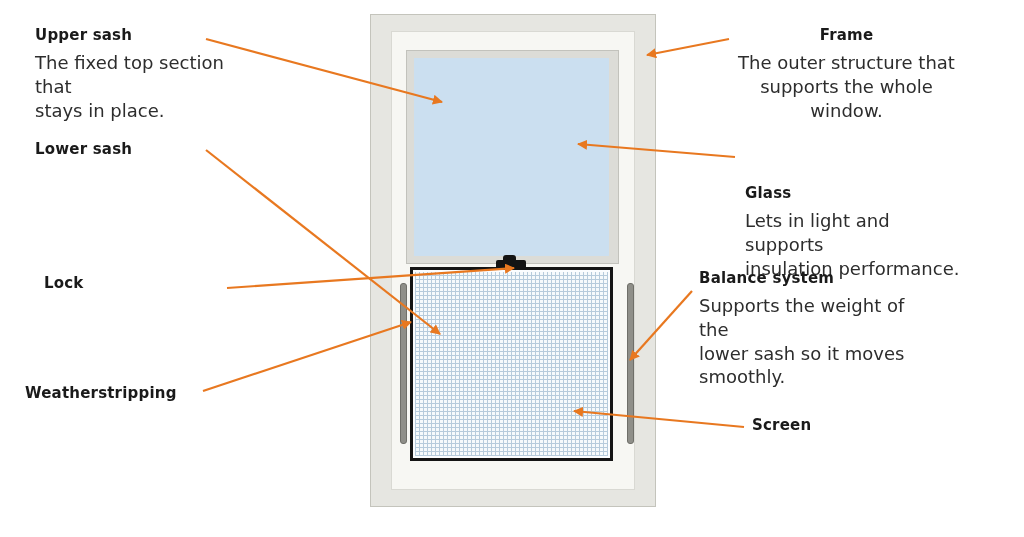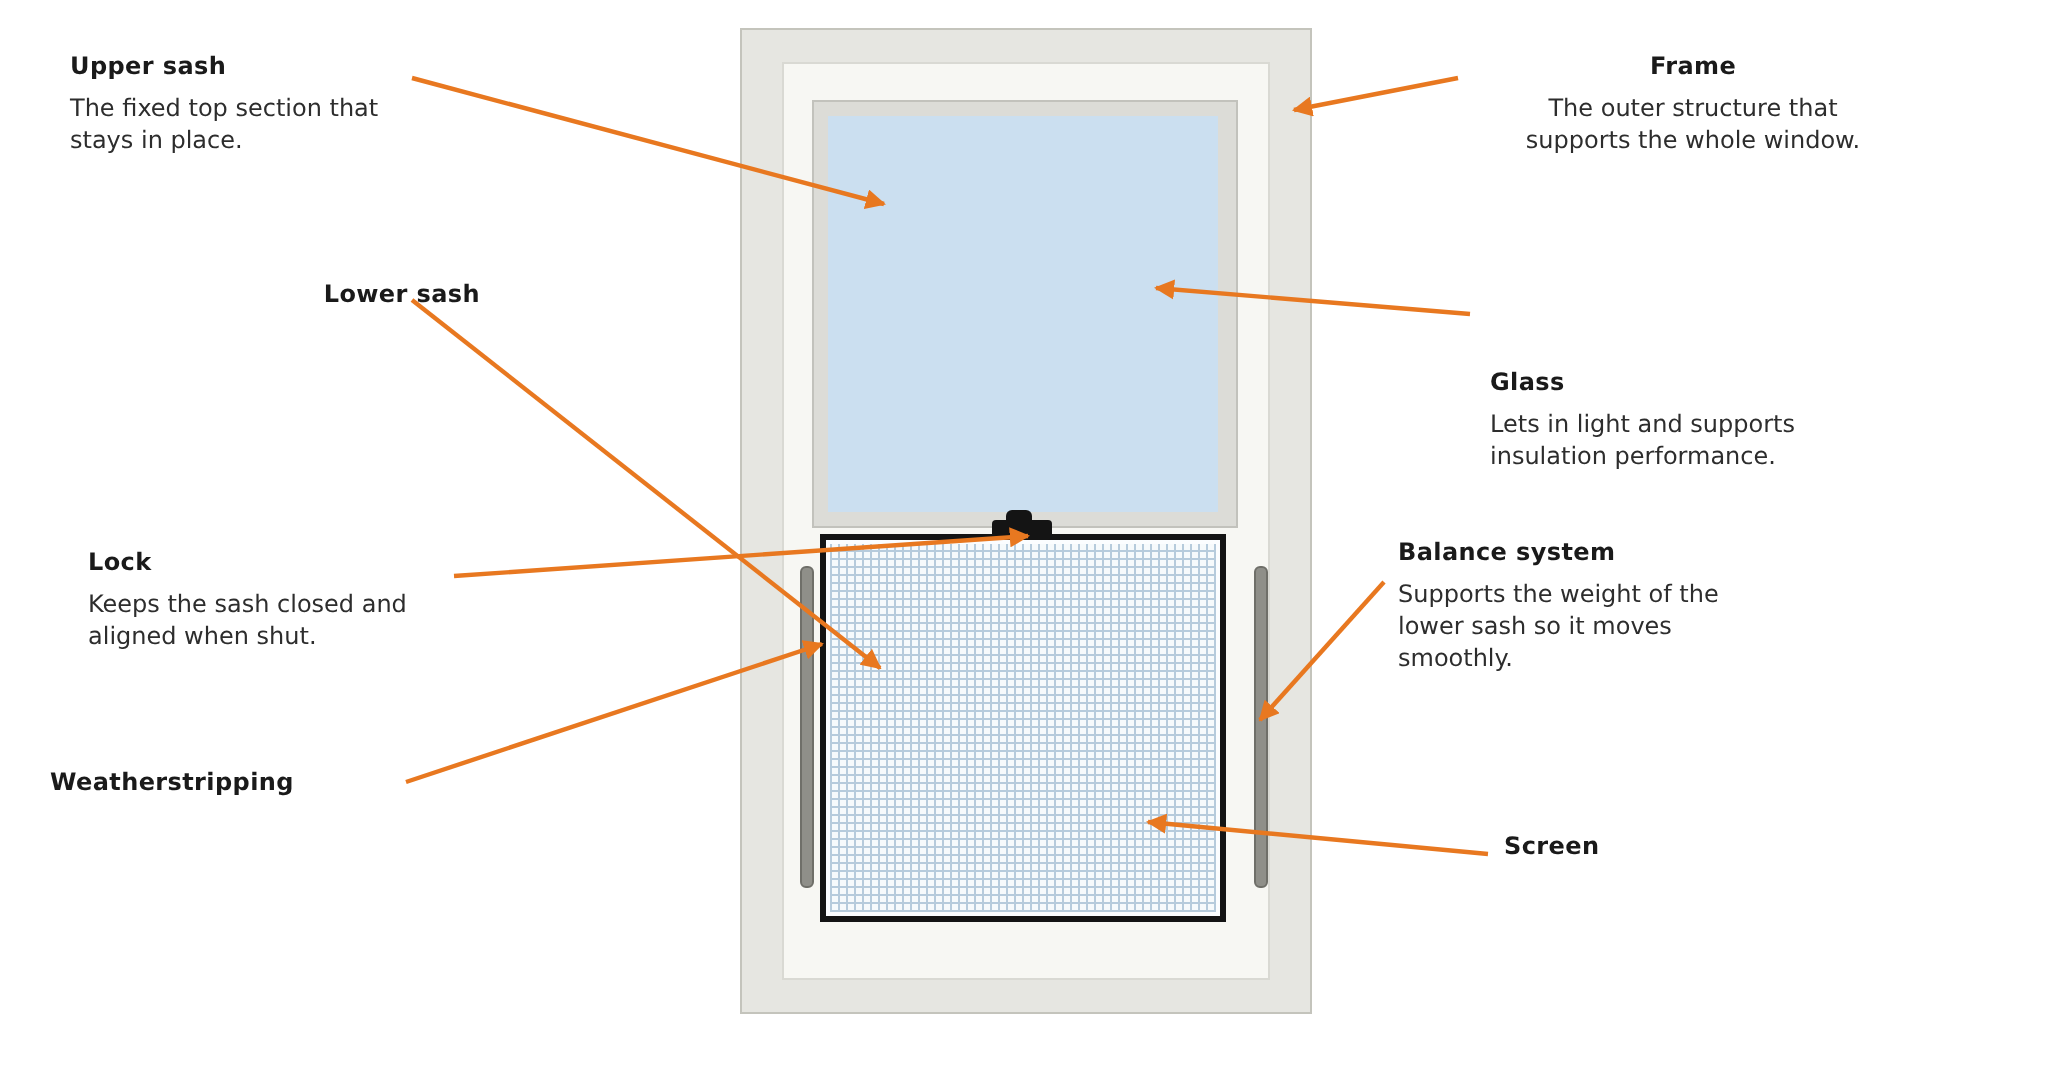--- a/index.html
+++ b/index.html
@@ -9,34 +9,34 @@
     font-family: "DejaVu Sans", "Liberation Sans", sans-serif;
     position: relative;
     overflow: hidden;
   }
   .abs { position: absolute; }
 
   
   .label { position: absolute; z-index: 4; }
   .label h2 {
     margin: 0 0 7px 0;
-    font-size: 12px;
+    font-size: 15px;
     font-weight: bold;
     color: #1a1a1a;
     letter-spacing: 0.2px;
   }
   .label p {
     margin: 0;
-    font-size: 12px;
+    font-size: 18px;
     line-height: 1.32;
     color: #2d2d2d;
     white-space: pre-line;
   }
   .lbl-upper-sash       { left: 35px;  top: 26px;  width: 205px; }
-  .lbl-lower-sash       { left: 35px;  top: 140px; width: 205px; text-align: right; }
+  .lbl-lower-sash       { left: 35px;  top: 140px; width: 205px; }
   .lbl-lock             { left: 44px;  top: 274px; width: 215px; }
   .lbl-weatherstripping { left: 25px;  top: 384px; width: 215px; }
   .lbl-frame            { left: 734px; top: 26px;  width: 225px; text-align: center; }
   .lbl-glass            { left: 745px; top: 144px; width: 215px; margin-top: 40px; }
   .lbl-balance          { left: 699px; top: 269px; width: 225px; }
   .lbl-screen           { left: 752px; top: 416px; width: 215px; }
 
   
   .outer-frame {
     left: 370px; top: 14px; width: 284px; height: 491px;
@@ -142,22 +142,20 @@
   <p>The fixed top section that
 stays in place.</p>
 </div>
 
 <div class="label lbl-lower-sash">
   <h2>Lower sash</h2>
 </div>
 
 <div class="label lbl-lock">
   <h2>Lock</h2>
-  <p>Keeps the sash closed and
-aligned when shut.</p>
 </div>
 
 <div class="label lbl-weatherstripping">
   <h2>Weatherstripping</h2>
 </div>
 
 <div class="label lbl-frame">
   <h2>Frame</h2>
   <p>The outer structure that
 supports the whole window.</p>

